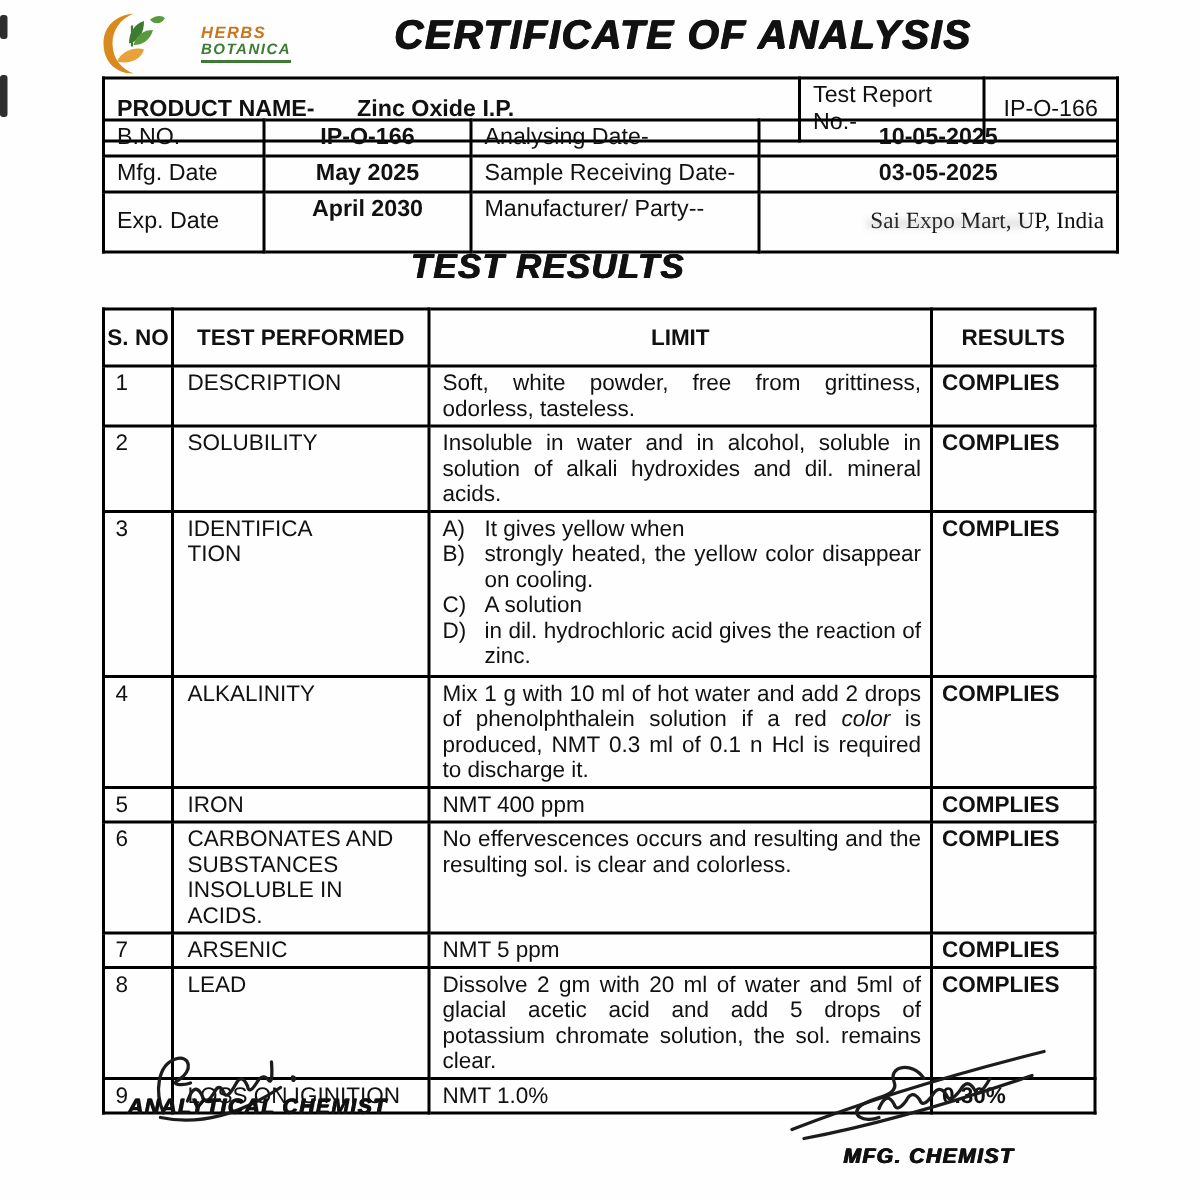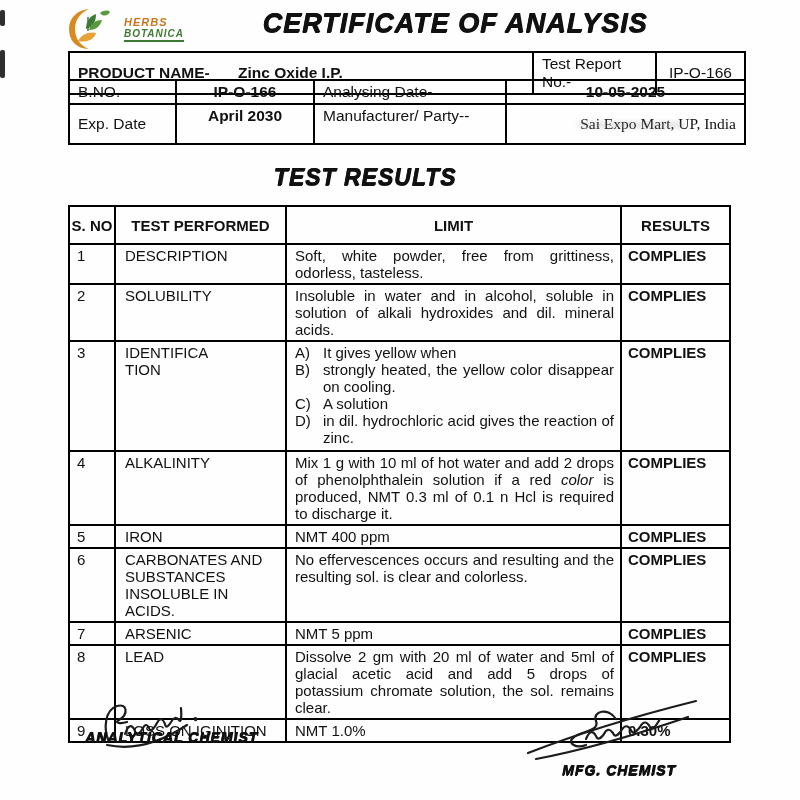--- a/index.html
+++ b/index.html
@@ -6,21 +6,21 @@
   html,body { width:800px; height:800px; background:#fff; }
   body { font-family:"Liberation Sans", sans-serif; color:#111; position:relative; }
   .page { position:absolute; inset:0; background:#fefefe; overflow:hidden; }
 
   
   .artifact { position:absolute; left:0; width:5px; background:#2e2e2e; border-radius:2px; }
   .a1 { top:10px; height:16px; }
   .a2 { top:50px; height:28px; }
 
   
-  .logo { position:absolute; left:66px; top:6px; width:130px; height:46px; display:flex; align-items:center; gap:12px; }
+  .logo { position:absolute; left:66px; top:6px; width:130px; height:46px; display:flex; align-items:center; gap:22px; }
   .logo svg { width:46px; height:44px; }
   .logo-text { display:flex; flex-direction:column; line-height:11px; }
   .logo-text .l1 { color:#c8761c; font-weight:bold; font-size:11px; letter-spacing:1px; font-style:italic; }
   .logo-text .l2 { color:#3e7a33; font-weight:bold; font-size:10px; letter-spacing:1px; font-style:italic; border-bottom:2px solid #3e7a33; padding-bottom:1px; }
 
   .fancy { font-weight:bold; font-style:italic; letter-spacing:1px;
            text-shadow:0.8px 0 0 currentColor, 0 0.5px 0 currentColor; }
 
   .doc-title { position:absolute; left:170px; right:60px; top:8px; text-align:center;
                font-size:27px; }
@@ -117,20 +117,26 @@
         <col style="width:192px">
         <col style="width:239px">
       </colgroup>
     <tbody>
         <tr>
       <td>B.NO.</td>
       <td class="bold">IP-O-166</td>
       <td>Analysing Date-</td>
       <td class="bold center">10-05-2025</td>
     </tr>
+    <tr>
+      <td>Mfg. Date</td>
+      <td class="bold">May 2025</td>
+      <td>Sample Receiving Date-</td>
+      <td class="bold center">03-05-2025</td>
+    </tr>
     <tr class="tall">
       <td>Exp. Date</td>
       <td class="bold" style="vertical-align:top;">April 2030</td>
       <td style="vertical-align:top;margin-left:10px;">Manufacturer/ Party--</td>
       <td class="serif-cell">
         <span class="erase-smudge"></span>
         <span>Sai Expo Mart, UP, India</span>
       </td>
     </tr>
   </tbody>

